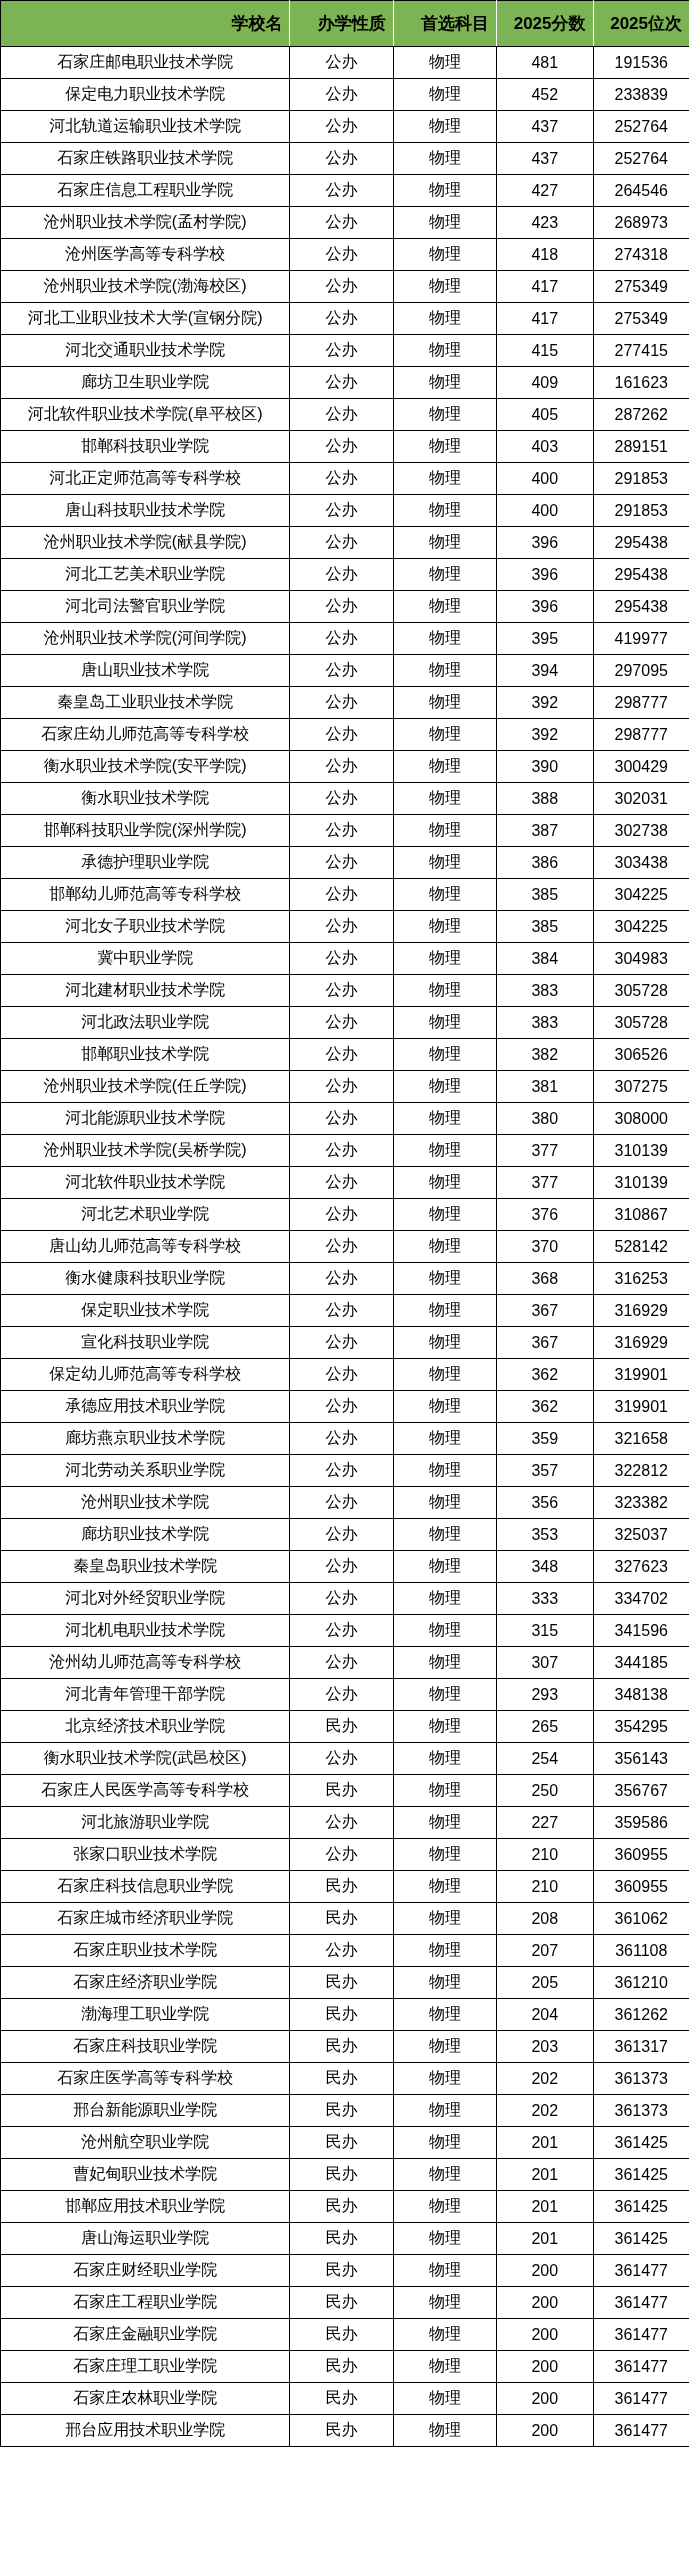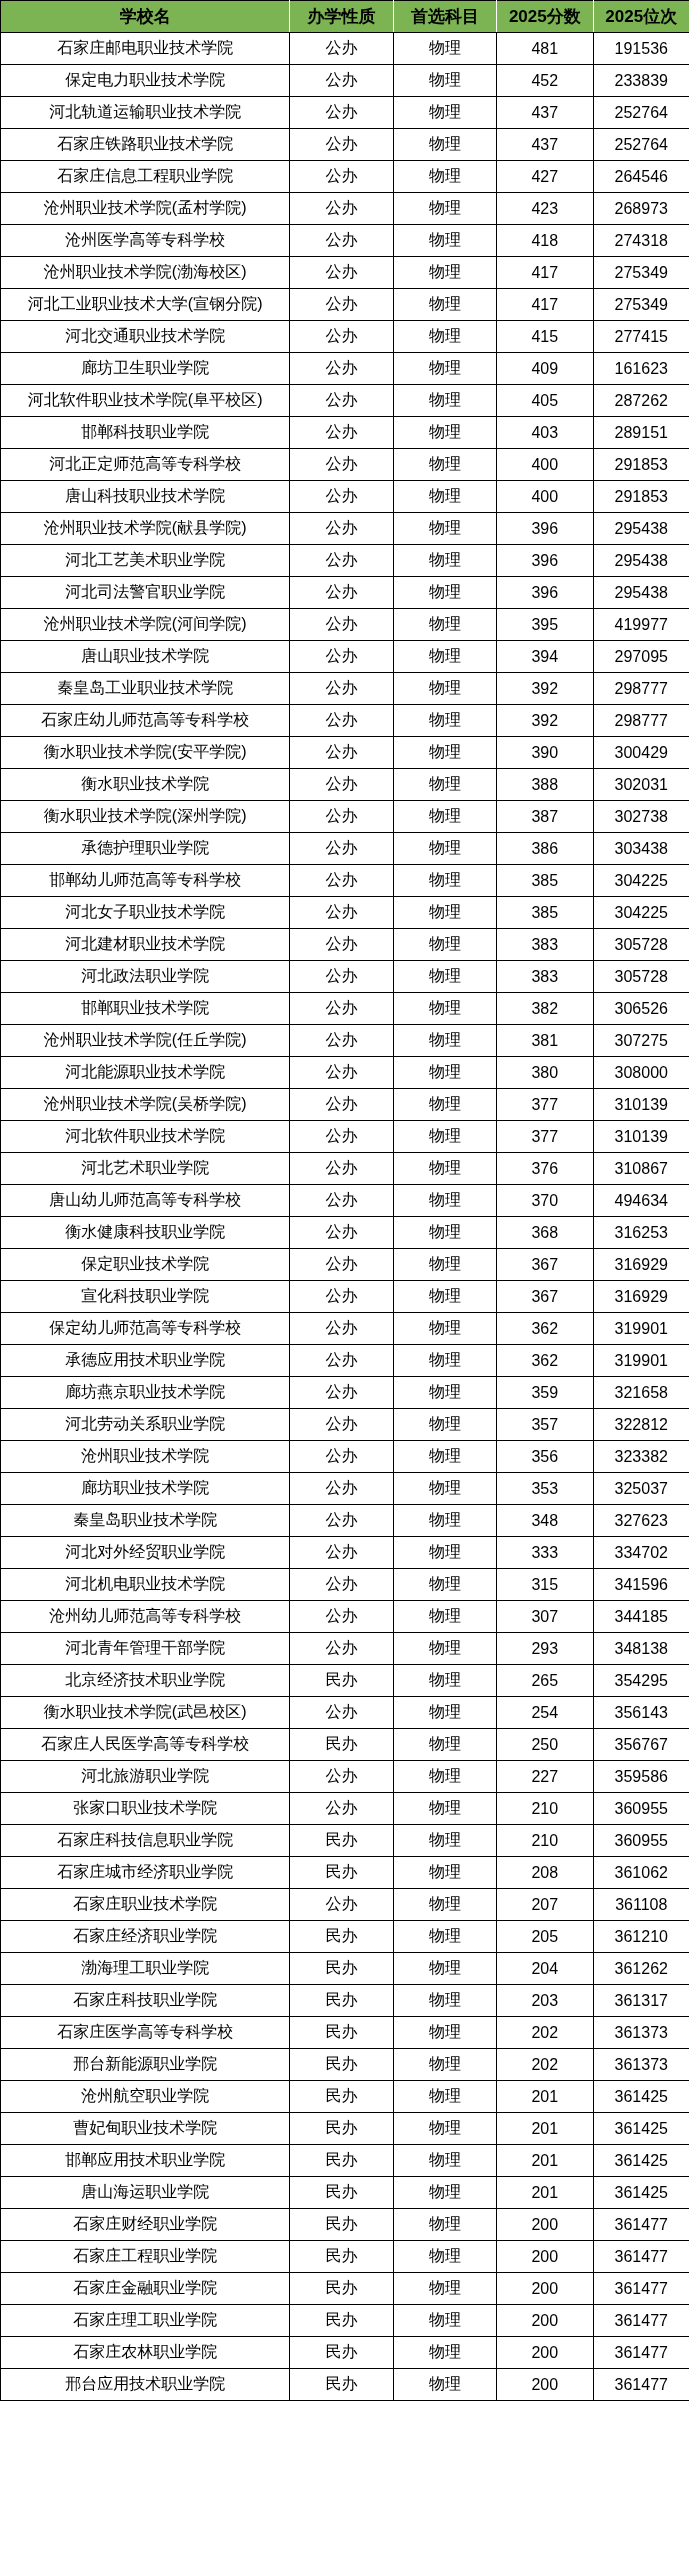--- a/index.html
+++ b/index.html
@@ -25,24 +25,24 @@
   col.c-ownership{width:15%;}
   col.c-subject{width:15%;}
   col.c-score{width:14%;}
   col.c-rank{width:14%;}
   th{
     background:var(--header-bg);
     color:var(--text);
     font-size:17px;
     font-weight:bold;
     height:31px;
-    text-align:center;
+    text-align:right;
     border-left:1.6px solid #ffffff;
     border-bottom:1.6px solid var(--border);
-    padding:0;
+    padding:7px;
     white-space:nowrap;
     overflow:hidden;
   }
   th:first-child{border-left:none;}
   td{
     height:31px;
     text-align:center;
     vertical-align:middle;
     font-size:16px;
     color:var(--text);
@@ -235,21 +235,21 @@
         <td data-name="rank-cell">300429</td>
       </tr>
       <tr data-name="table-row">
         <td data-name="school-name-cell">衡水职业技术学院</td>
         <td data-name="ownership-cell">公办</td>
         <td data-name="subject-cell">物理</td>
         <td data-name="score-cell">388</td>
         <td data-name="rank-cell">302031</td>
       </tr>
       <tr data-name="table-row">
-        <td data-name="school-name-cell">衡水职业技术学院(深州学院)</td>
+        <td data-name="school-name-cell">邯郸科技职业学院(深州学院)</td>
         <td data-name="ownership-cell">公办</td>
         <td data-name="subject-cell">物理</td>
         <td data-name="score-cell">387</td>
         <td data-name="rank-cell">302738</td>
       </tr>
       <tr data-name="table-row">
         <td data-name="school-name-cell">承德护理职业学院</td>
         <td data-name="ownership-cell">公办</td>
         <td data-name="subject-cell">物理</td>
         <td data-name="score-cell">386</td>
@@ -263,20 +263,27 @@
         <td data-name="rank-cell">304225</td>
       </tr>
       <tr data-name="table-row">
         <td data-name="school-name-cell">河北女子职业技术学院</td>
         <td data-name="ownership-cell">公办</td>
         <td data-name="subject-cell">物理</td>
         <td data-name="score-cell">385</td>
         <td data-name="rank-cell">304225</td>
       </tr>
       <tr data-name="table-row">
+        <td data-name="school-name-cell">冀中职业学院</td>
+        <td data-name="ownership-cell">公办</td>
+        <td data-name="subject-cell">物理</td>
+        <td data-name="score-cell">384</td>
+        <td data-name="rank-cell">304983</td>
+      </tr>
+      <tr data-name="table-row">
         <td data-name="school-name-cell">河北建材职业技术学院</td>
         <td data-name="ownership-cell">公办</td>
         <td data-name="subject-cell">物理</td>
         <td data-name="score-cell">383</td>
         <td data-name="rank-cell">305728</td>
       </tr>
       <tr data-name="table-row">
         <td data-name="school-name-cell">河北政法职业学院</td>
         <td data-name="ownership-cell">公办</td>
         <td data-name="subject-cell">物理</td>
@@ -323,21 +330,21 @@
         <td data-name="ownership-cell">公办</td>
         <td data-name="subject-cell">物理</td>
         <td data-name="score-cell">376</td>
         <td data-name="rank-cell">310867</td>
       </tr>
       <tr data-name="table-row">
         <td data-name="school-name-cell">唐山幼儿师范高等专科学校</td>
         <td data-name="ownership-cell">公办</td>
         <td data-name="subject-cell">物理</td>
         <td data-name="score-cell">370</td>
-        <td data-name="rank-cell">494634</td>
+        <td data-name="rank-cell">528142</td>
       </tr>
       <tr data-name="table-row">
         <td data-name="school-name-cell">衡水健康科技职业学院</td>
         <td data-name="ownership-cell">公办</td>
         <td data-name="subject-cell">物理</td>
         <td data-name="score-cell">368</td>
         <td data-name="rank-cell">316253</td>
       </tr>
       <tr data-name="table-row">
         <td data-name="school-name-cell">保定职业技术学院</td>

